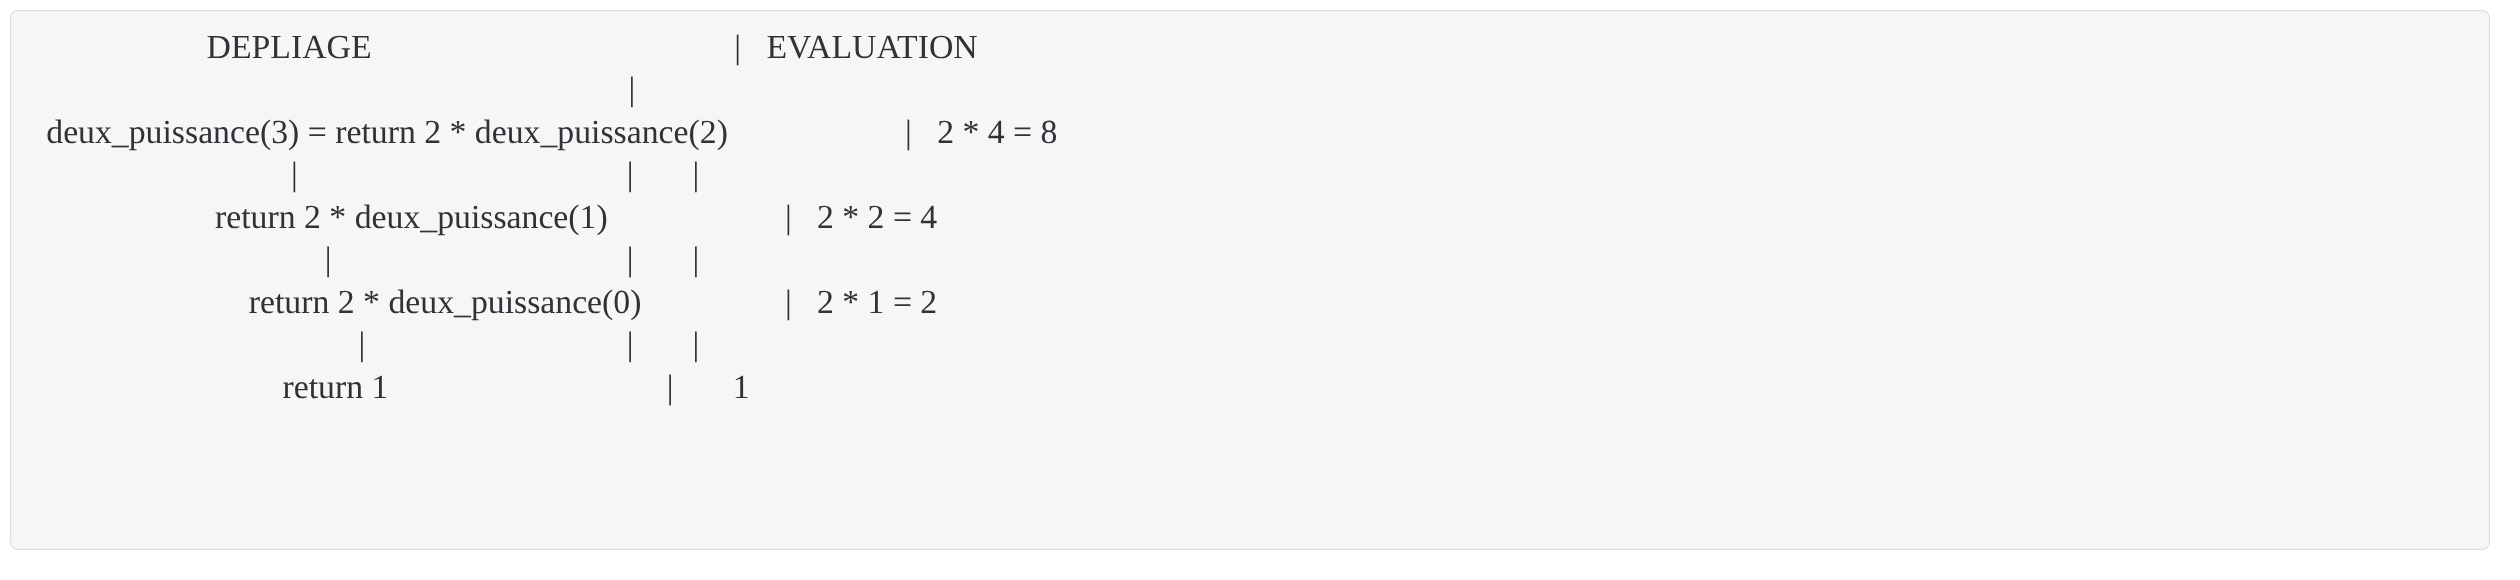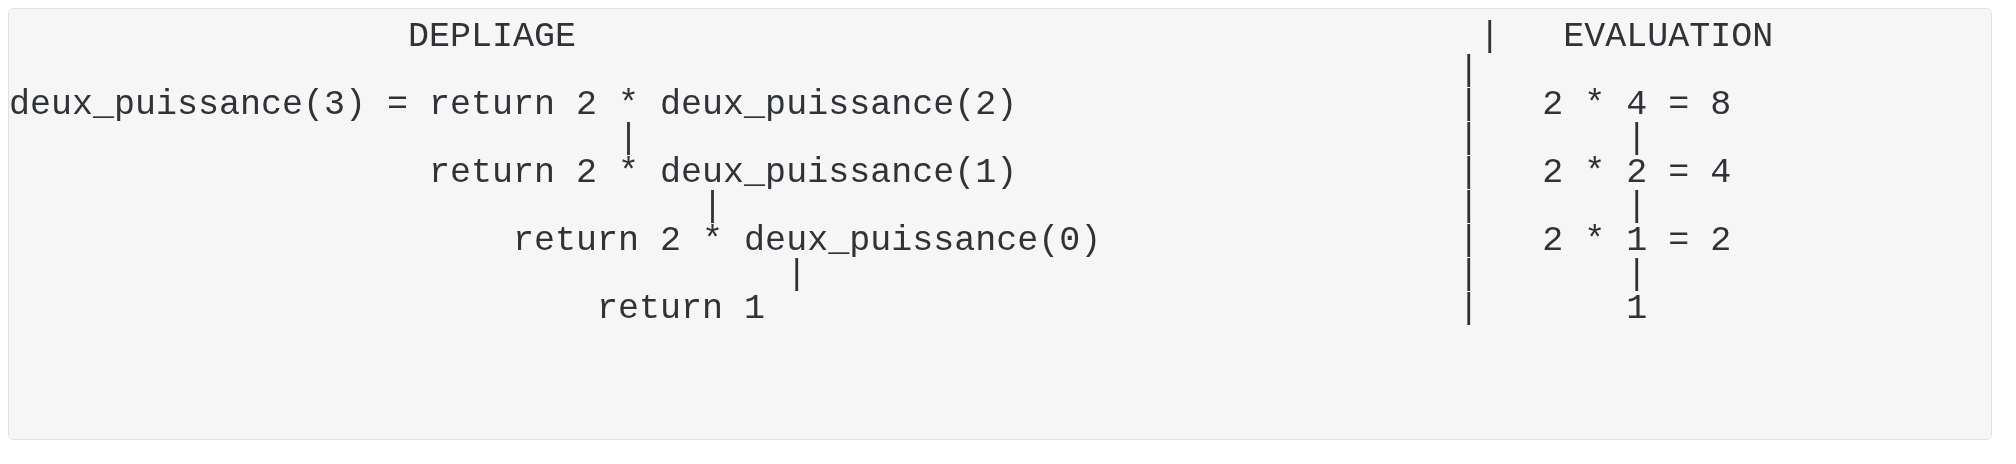--- a/index.html
+++ b/index.html
@@ -21,26 +21,26 @@
     height: 432px;
     box-sizing: border-box;
     background: #f6f6f6;
     border: 1px solid #e0e0e0;
     border-radius: 6px;
     overflow: hidden;
   }
 
   .code-block {
     position: absolute;
-    left: 0;
+    left: 28px;
     top: 11px;
     margin: 0;
     padding: 0;
-    font-family: Liberation Mono, monospace;
-    font-size: 35px;
+    font-family: Liberation Serif, serif;
+    font-size: 27px;
     line-height: 34px;
     letter-spacing: 0px;
     color: #2f3337;
     white-space: pre;
     tab-size: 4;
   }
 </style>
 </head>
 <body>
 

